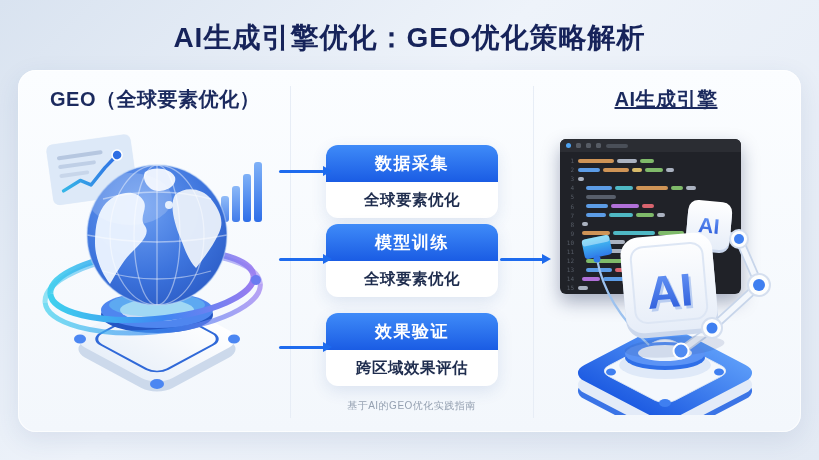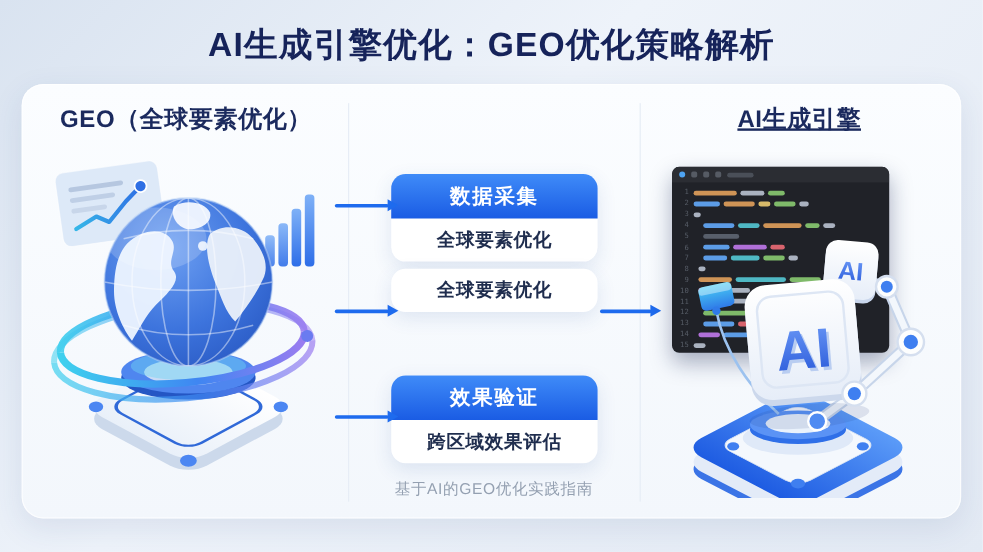--- a/index.html
+++ b/index.html
@@ -55,21 +55,21 @@
     content:'';position:absolute;right:-8px;top:50%;transform:translateY(-50%);
     border-left:9px solid #1e6bee;border-top:5.5px solid transparent;border-bottom:5.5px solid transparent;
   }
   #arrow-1{left:279px;top:170px;width:45px;}
   #arrow-2{left:279px;top:258px;width:45px;}
   #arrow-3{left:279px;top:346px;width:45px;}
   #arrow-4{left:500px;top:258px;width:43px;}
 
   .caption{
     position:absolute;left:290px;top:399px;width:243px;text-align:center;
-    font-size:13px;color:#94a0b1;letter-spacing:.5px;
+    font-size:10px;color:#94a0b1;letter-spacing:.5px;
   }
 
   
   #code-editor{
     position:absolute;left:560px;top:139px;width:181px;height:155px;
     background:#202228;border-radius:6px;overflow:hidden;
     box-shadow:0 8px 18px rgba(20,35,80,.35);z-index:2;
   }
   #editor-topbar{
     height:13px;background:#2b2d33;display:flex;align-items:center;gap:5px;padding:0 6px;
@@ -105,20 +105,21 @@
   <div class="v-divider" id="divider-2"></div>
 
   <div class="panel-title" id="left-title">GEO（全球要素优化）</div>
   <div class="panel-title" id="right-title">AI生成引擎</div>
 
   <div class="step" id="step-1">
     <div class="step-header">数据采集</div>
     <div class="step-body">全球要素优化</div>
   </div>
   <div class="step" id="step-2">
+    <div class="step-header">模型训练</div>
     <div class="step-body">全球要素优化</div>
   </div>
   <div class="step" id="step-3">
     <div class="step-header">效果验证</div>
     <div class="step-body">跨区域效果评估</div>
   </div>
 
   <div class="h-arrow" id="arrow-1"></div>
   <div class="h-arrow" id="arrow-2"></div>
   <div class="h-arrow" id="arrow-3"></div>

